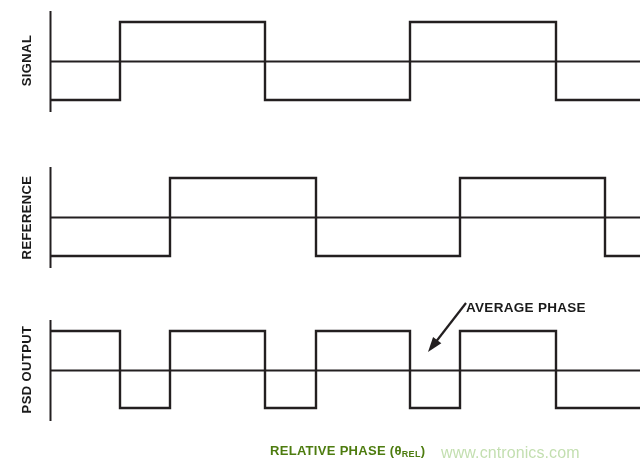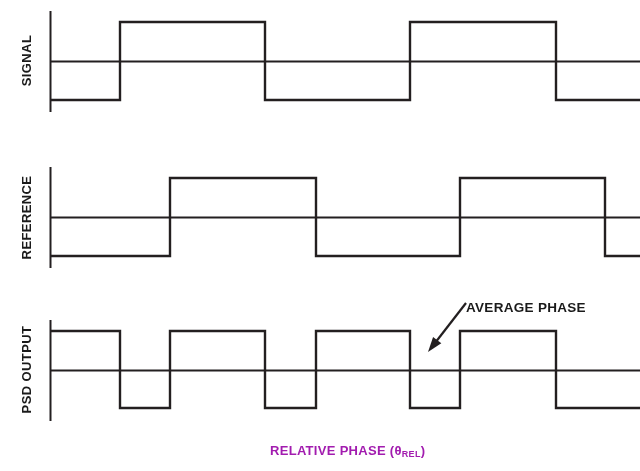--- a/index.html
+++ b/index.html
@@ -59,21 +59,21 @@
     width: 106px;
   }
   #xaxis-label {
     position: absolute;
     left: 238px;
     top: 443px;
     font-family: "Liberation Sans", sans-serif;
     font-weight: bold;
     font-size: 13px;
     letter-spacing: 0.3px;
-    color: #a21caf;
+    color: #4d7c0f;
     white-space: nowrap;
     padding-left: 32px;
   }
   #xaxis-label sub {
     font-size: 9px;
     vertical-align: baseline;
     position: relative;
     top: 2px;
   }
   #average-value-label {
@@ -130,14 +130,15 @@
   <div class="axis-label rot" id="label-signal">SIGNAL</div>
 
   <div class="axis-label rot" id="label-reference">REFERENCE</div>
 
   <div class="axis-label rot" id="label-psd-output">PSD OUTPUT</div>
 
   <div id="average-value-label">AVERAGE PHASE</div>
 
   <div id="xaxis-label"><span>RELATIVE PHASE (θ</span><sub>REL</sub><span>)</span></div>
 
+  <div id="watermark">www.cntronics.com</div>
 
 </div>
 
 </body></html>

